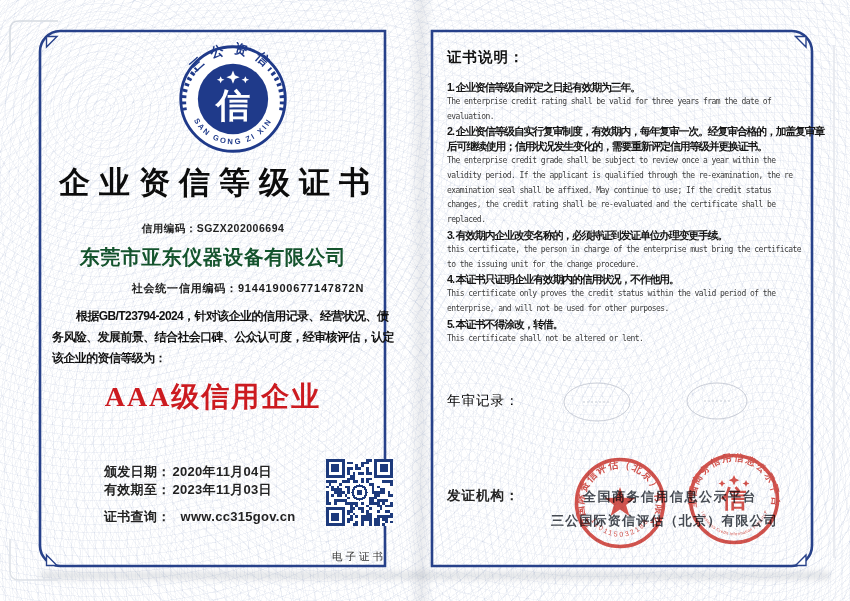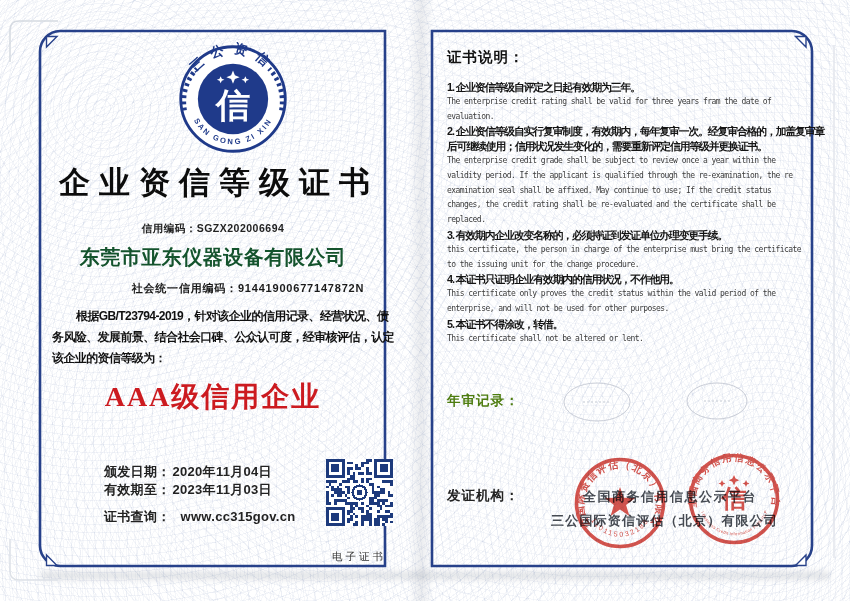--- a/index.html
+++ b/index.html
@@ -47,21 +47,21 @@
   .qr-label{left:324px;top:530px;width:70px;text-align:center;
     font-size:10.5px;letter-spacing:3px;color:#333;font-family:"Liberation Serif","DejaVu Serif",serif;margin-top:20px;}
 
   
   .rp-heading{left:447px;top:48px;font-size:14.5px;font-weight:bold;letter-spacing:1px;color:#111;}
   .rp-notes{left:447px;top:80px;width:368px;}
   .note-cn{font-size:10.8px;font-weight:bold;letter-spacing:-1.1px;
     line-height:14.8px;color:#141414;white-space:nowrap;}
   .note-en{font-family:"DejaVu Sans Mono","Liberation Mono",monospace;
     font-size:8px;letter-spacing:-.55px;line-height:14.8px;color:#3a3a3a;white-space:nowrap;}
-  .rp-annual{left:447px;top:392px;font-size:13.5px;font-weight:700;letter-spacing:1px;color:#4d7c0f;}
+  .rp-annual{left:447px;top:392px;font-size:13.5px;font-weight:400;letter-spacing:1px;color:#000000;}
   .rp-issuer{left:447px;top:487px;font-size:13.5px;font-weight:600;letter-spacing:1px;color:#222;}
   .issuer-line1{left:583px;top:488px;font-size:13px;font-weight:bold;letter-spacing:1.5px;
     color:#454a52;white-space:nowrap;}
   .issuer-line2{left:551px;top:512px;font-size:13px;font-weight:bold;letter-spacing:1.2px;
     color:#454a52;white-space:nowrap;}
   .stamp{mix-blend-mode:multiply;opacity:.9;}
 
   .fold{left:408px;top:0;width:26px;height:601px;z-index:1;
     background:linear-gradient(90deg, rgba(255,255,255,0) 0%, rgba(110,120,140,.14) 50%, rgba(255,255,255,0) 100%);}
   .bottom-shadow{left:40px;top:572px;width:790px;height:7px;z-index:1;
@@ -114,21 +114,21 @@
     </g>
     <text x="0" y="19" text-anchor="middle" font-size="36" font-weight="bold" fill="#ffffff" font-family="'Liberation Serif','DejaVu Serif',serif">信</text>
   </svg>
 
   <div class="abs lp-title">企业资信等级证书</div>
   <div class="abs lp-creditcode">信用编码：SGZX202006694</div>
   <div class="abs lp-company">东莞市亚东仪器设备有限公司</div>
   <div class="abs lp-uscc">社会统一信用编码：91441900677147872N</div>
 
   <div class="abs lp-body" id="bodyPara">
-      <span class="ln indent">根据GB/T23794-2019，针对该企业的信用记录、经营状况、债</span>
+      <span class="ln indent">根据GB/T23794-2024，针对该企业的信用记录、经营状况、债</span>
       <span class="ln">务风险、发展前景、结合社会口碑、公众认可度，经审核评估，认定</span>
       <span class="ln">该企业的资信等级为：</span>
     </div>
 
   <div class="abs lp-rating">AAA级信用企业</div>
 
   <div class="abs lp-row" style="top:463px">
     <span>颁发日期：</span><span class="val">2020年11月04日</span>
   </div>
   <div class="abs lp-row" style="top:481px">

